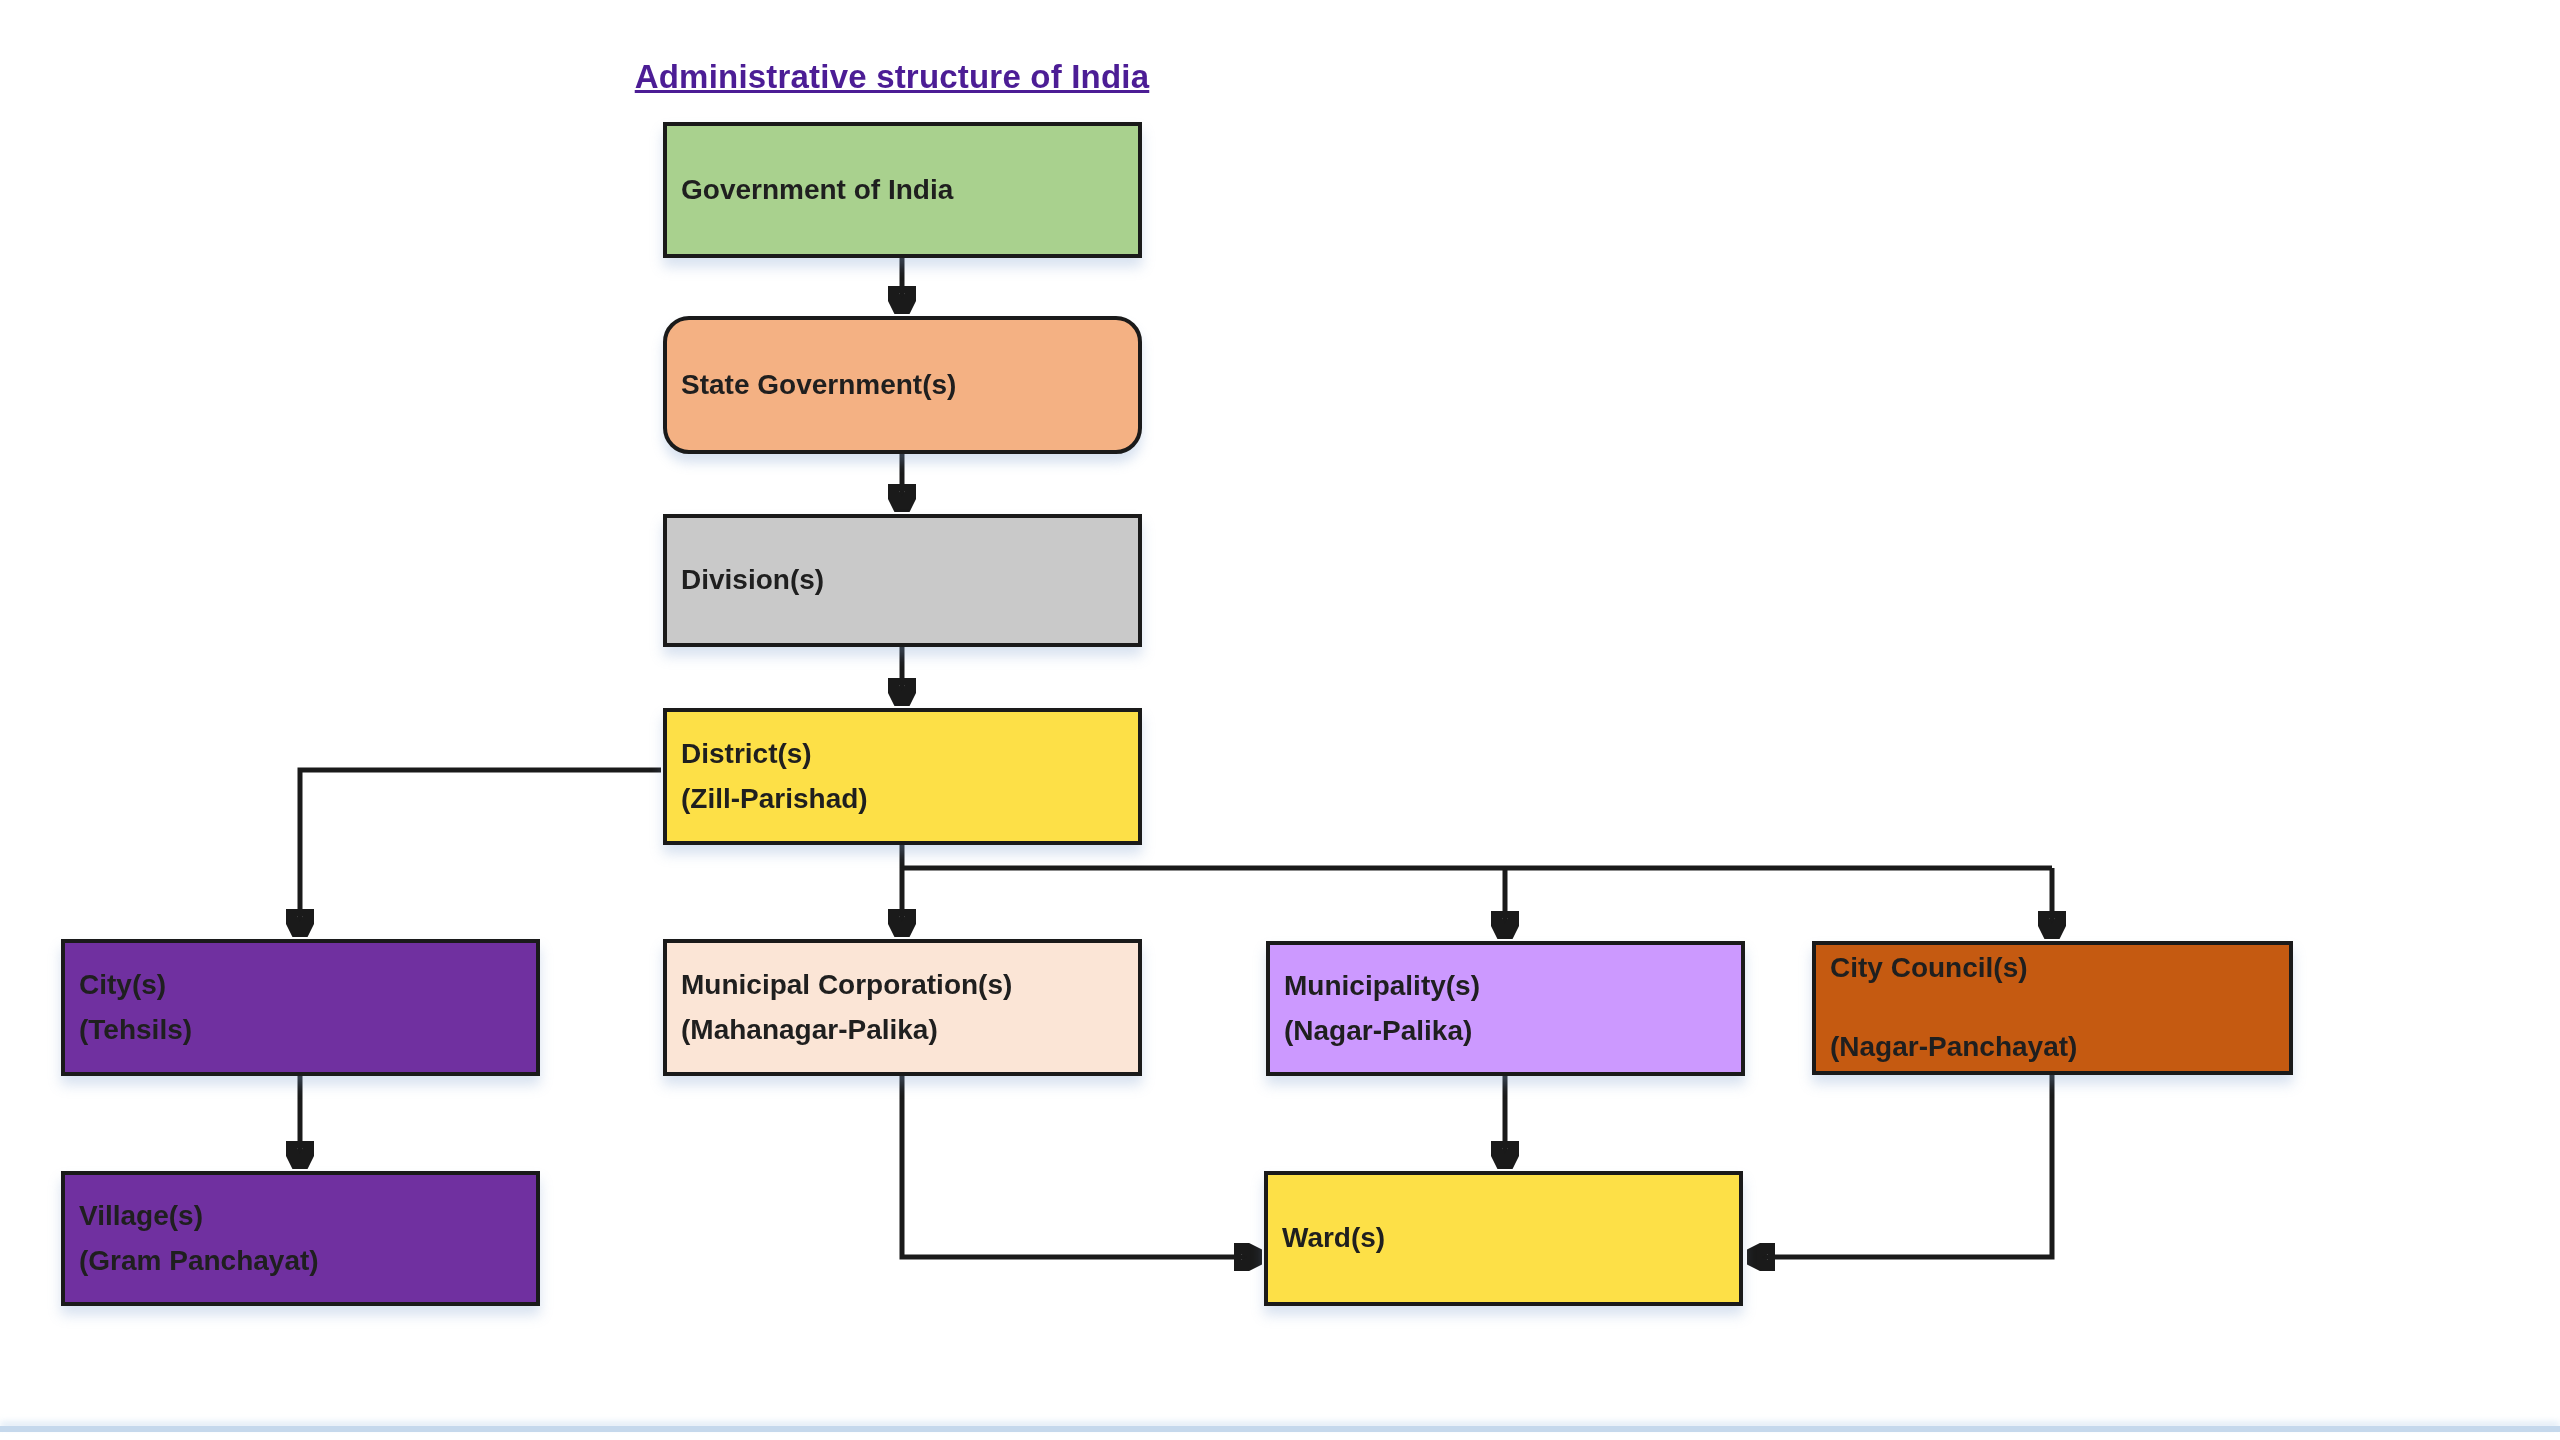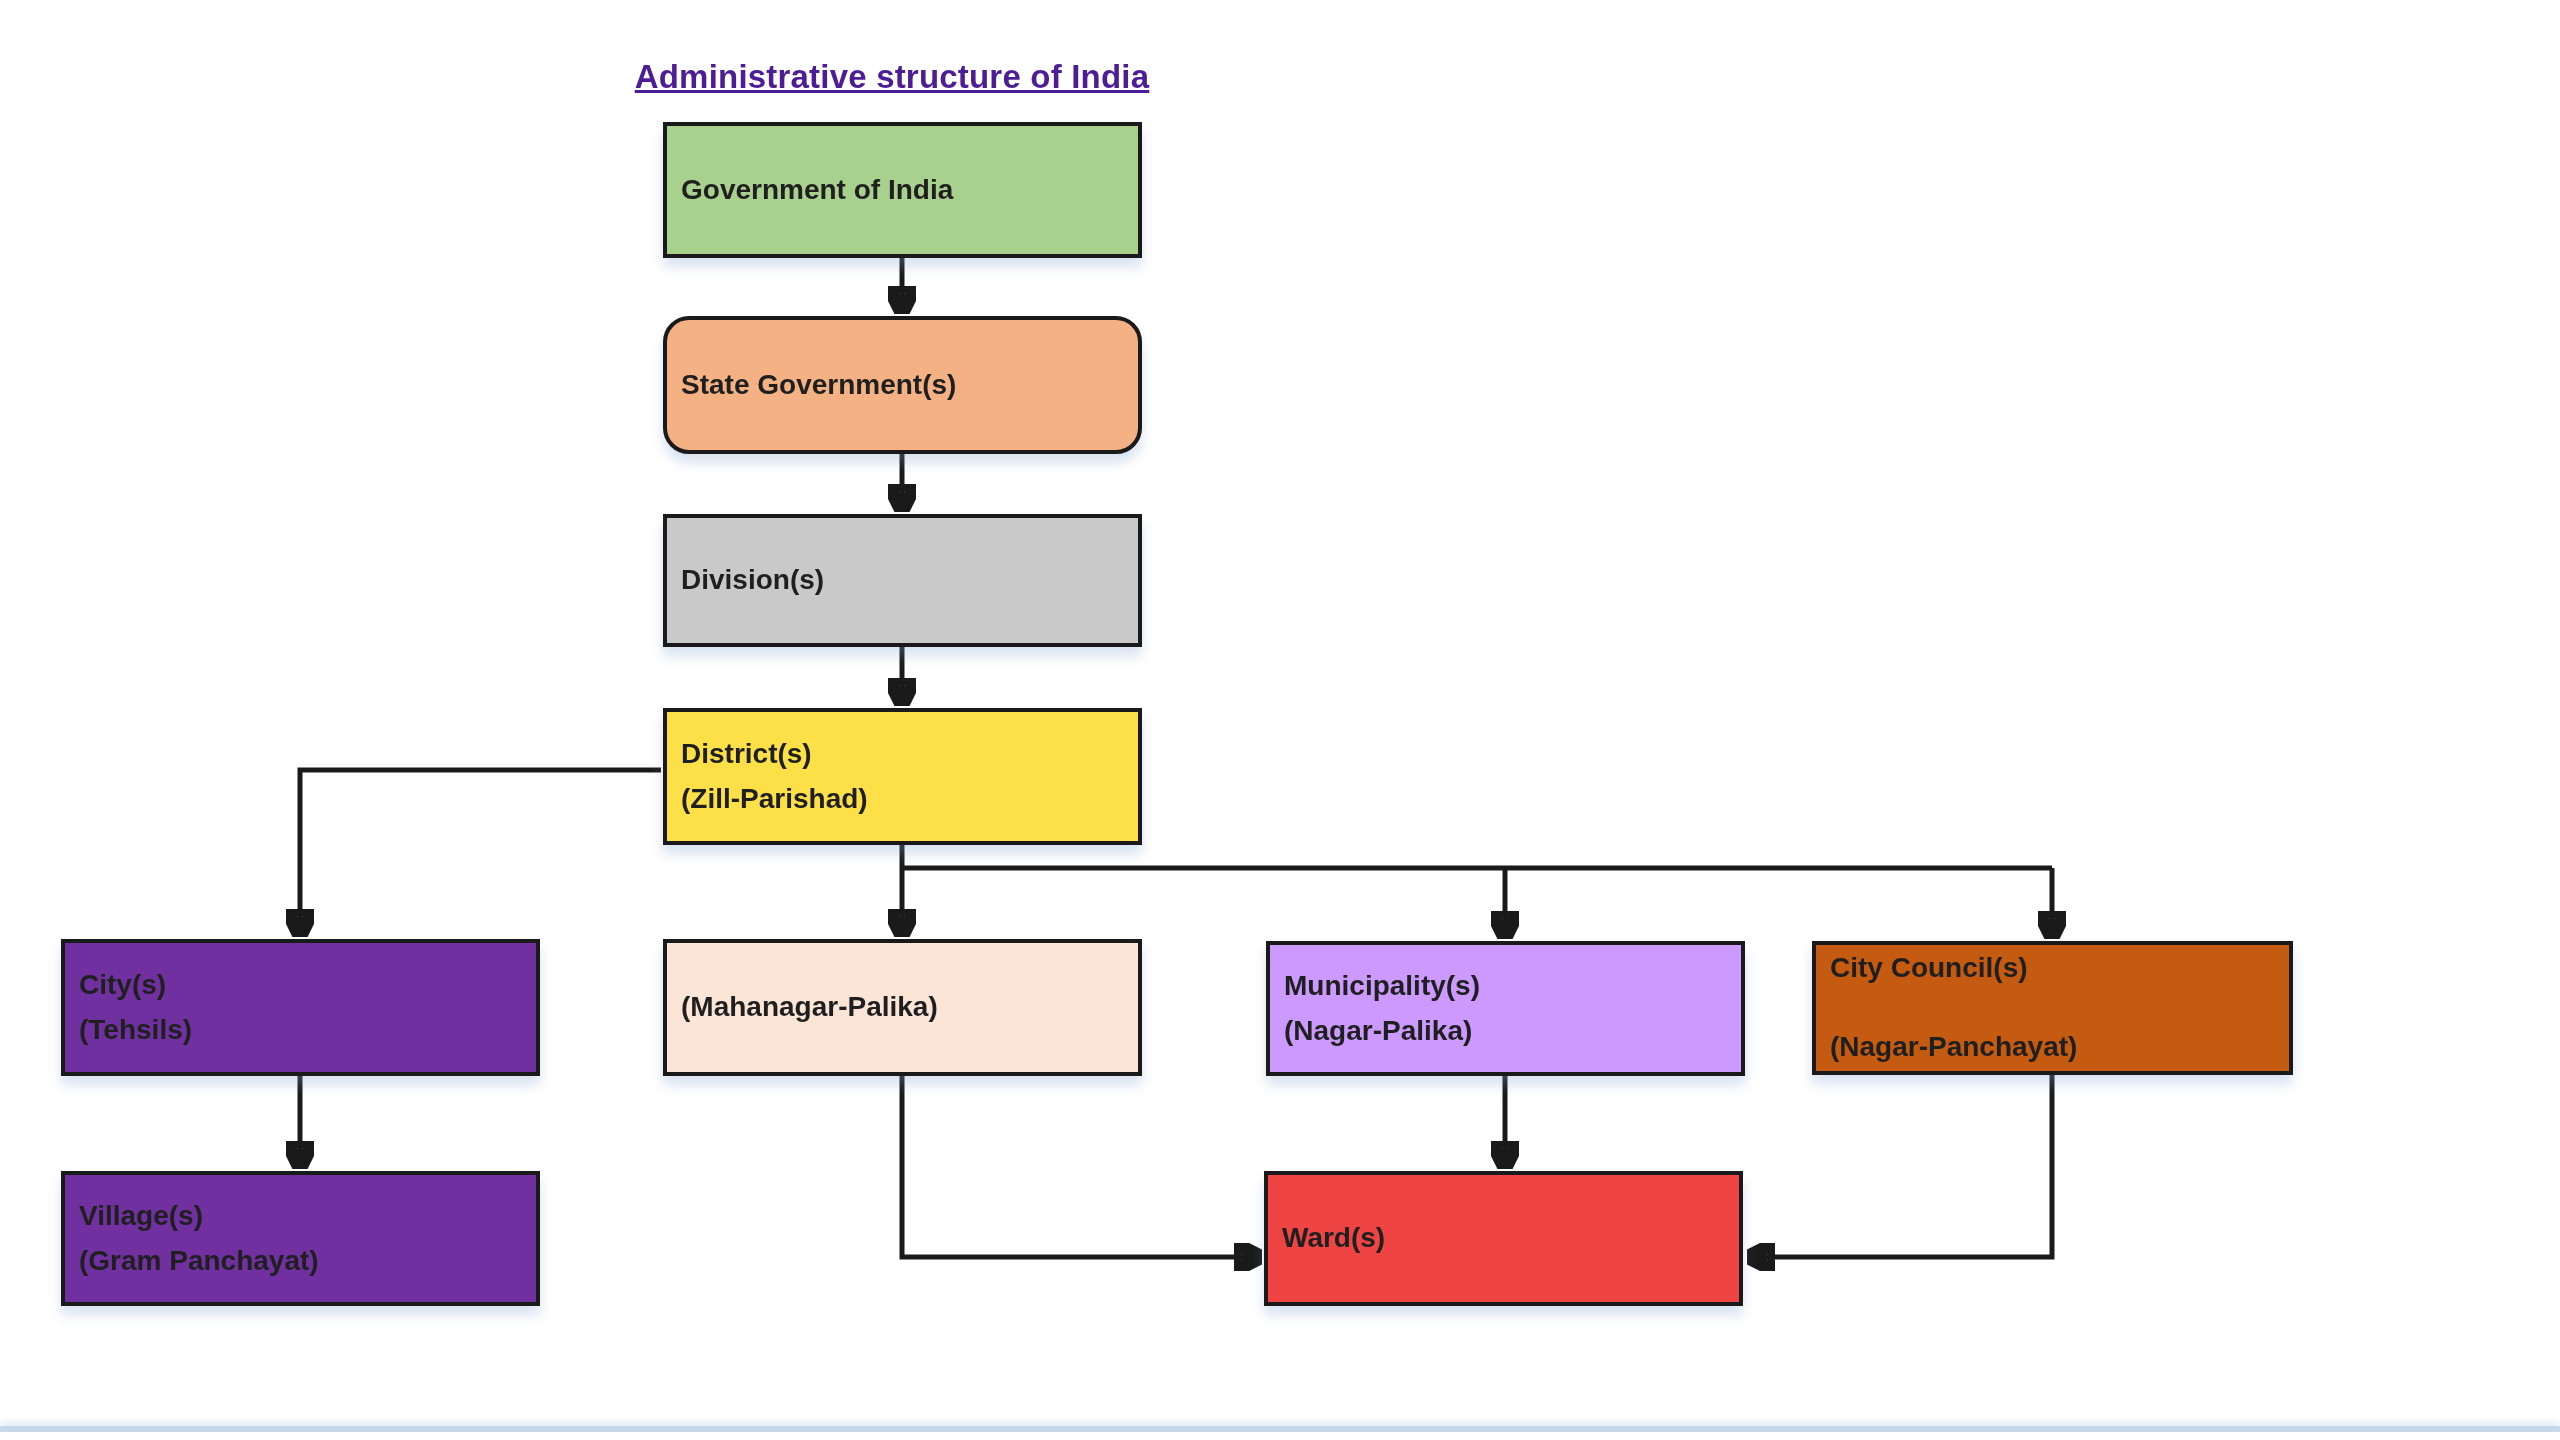--- a/index.html
+++ b/index.html
@@ -119,32 +119,33 @@
     <div class="lbl">City(s)</div>
     <div class="lbl">(Tehsils)</div>
   </div>
 
   <div class="node" id="n-village" style="background-color: rgb(112, 48, 160);">
     <div class="lbl">Village(s)</div>
     <div class="lbl">(Gram Panchayat)</div>
   </div>
 
   <div class="node" id="n-muncorp" style="background-color: rgb(251, 229, 214);">
+    <div class="lbl">Municipal Corporation(s)</div>
     <div class="lbl">(Mahanagar-Palika)</div>
   </div>
 
   <div class="node" id="n-municipality" style="background-color: rgb(204, 153, 255);">
     <div class="lbl">Municipality(s)</div>
     <div class="lbl">(Nagar-Palika)</div>
   </div>
 
   <div class="node" id="n-citycouncil" style="background-color: rgb(197, 90, 17); gap: 34px;">
     <div class="lbl">City Council(s)</div>
     <div class="lbl">(Nagar-Panchayat)</div>
   </div>
 
-  <div class="node" id="n-ward" style="background-color: #ef4444;">
+  <div class="node" id="n-ward" style="background-color: #fde047;">
     <div class="lbl">Ward(s)</div>
   </div>
 
   <div class="bottom-border" style="background-color: rgb(197, 216, 236);"></div>
 
 </div>
 
 </body></html>

